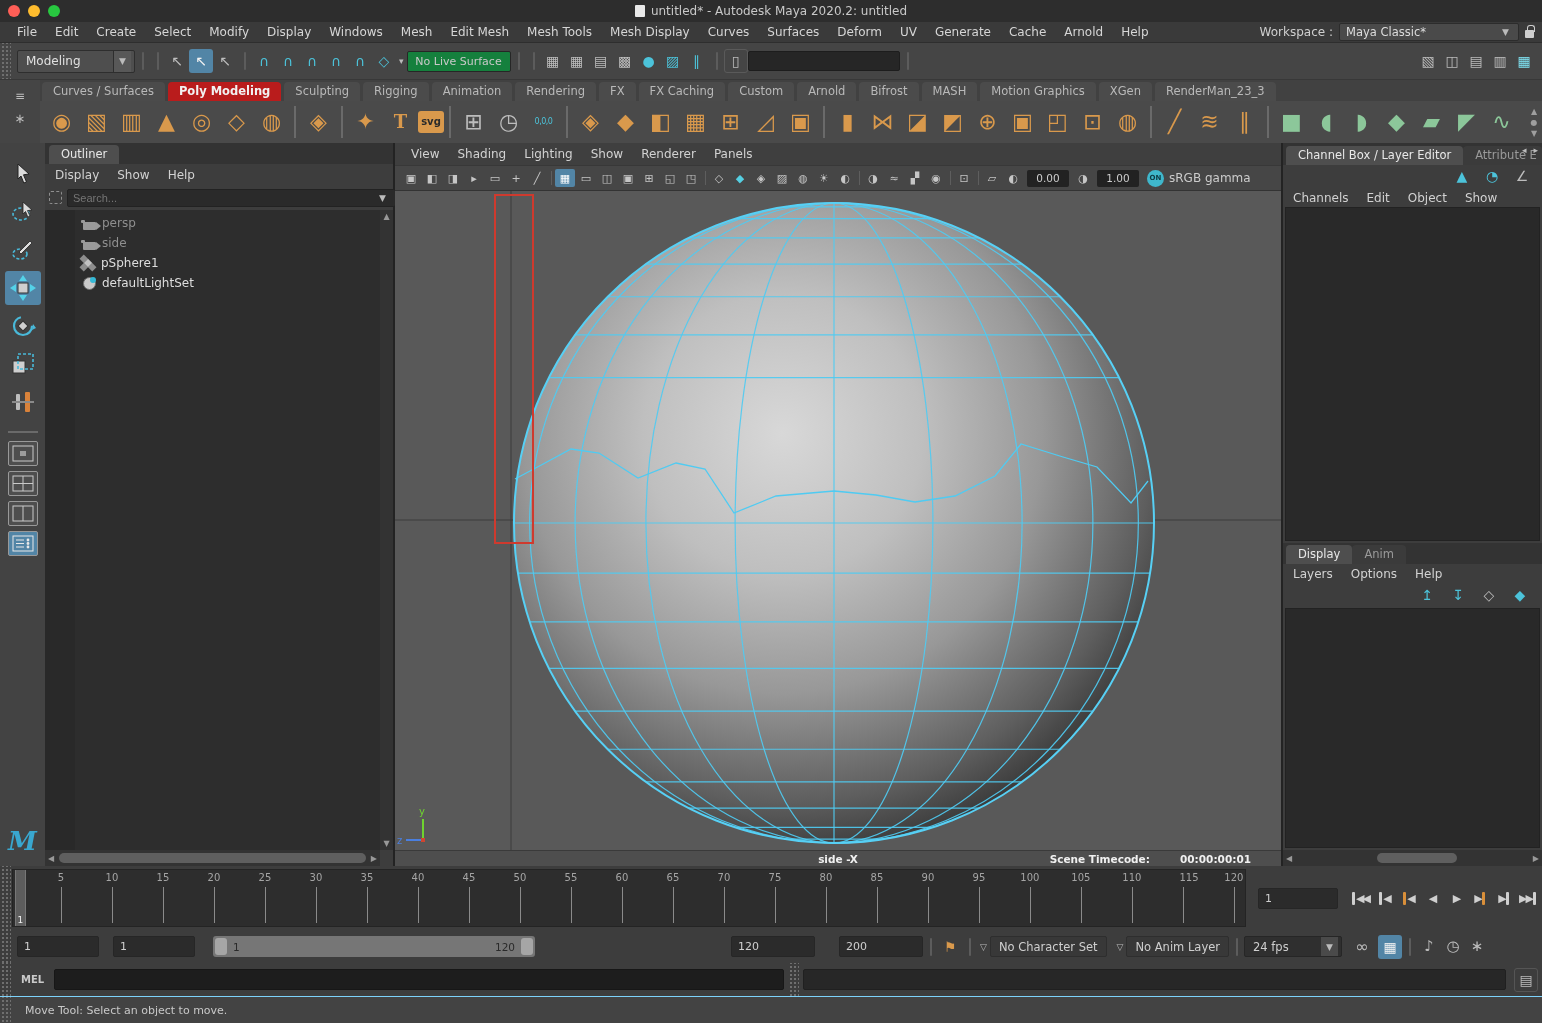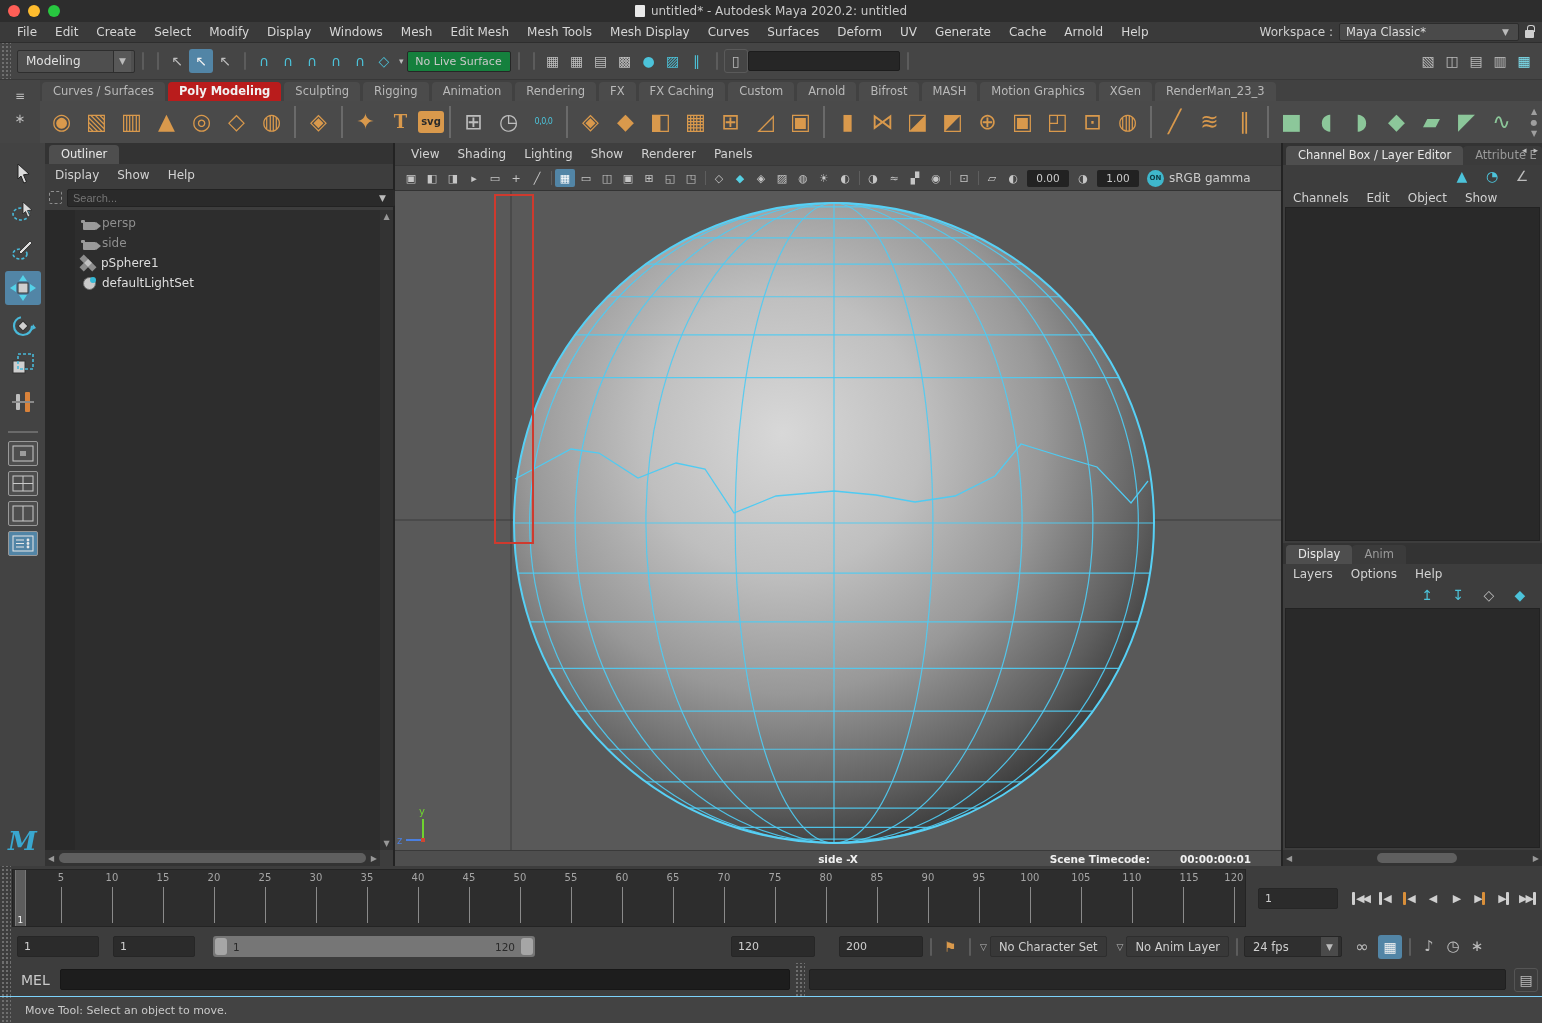--- a/index.html
+++ b/index.html
@@ -143,21 +143,21 @@
   #rs-track{width:322px;height:21px;background:#767676;border-radius:3px;display:flex;align-items:center;margin-left:18px}
   .rs-handle{width:12px;height:17px;background:#a6a6a6;border-radius:3px;margin:0 2px}
   #rs-track .rl{font-size:10.5px;color:#2a2a2a;margin:0 4px}
   #rs-track .sp{flex:1}
   .ddlabel{height:21px;background:#383838;border:1px solid #2e2e2e;border-radius:2px;display:flex;align-items:center;padding:0 8px;font-size:11.5px;color:#cfcfcf}
   #fps-box{width:98px;height:21px;background:#2f2f2f;border:1px solid #262626;border-radius:2px;display:flex;align-items:center;padding-left:8px;font-size:11.5px;color:#cfcfcf}
   #fps-box .caret{margin-left:auto;background:#4a4a4a;align-self:stretch;display:flex;align-items:center;padding:0 5px}
 
   
   #cmdrow{position:absolute;top:963px;left:0;right:0;height:33px;background:#3d3d3d;display:flex;align-items:center}
-  #mel-label{font-size:14px;font-weight:normal;color:#c9c9c9;margin:0 10px 0 10px}
+  #mel-label{font-size:10px;font-weight:bold;color:#c9c9c9;margin:0 10px 0 10px}
   #mel-input{width:730px;height:21px;background:#1d1d1d;border:1px solid #171717;border-radius:2px;color:#ddd;font-family:"DejaVu Sans Mono",monospace;font-size:11px;padding:0 6px}
   #mel-result{height:21px;background:#272727;border:1px solid #202020;border-radius:2px;flex:1;margin-right:8px}
   #helprow{position:absolute;top:996px;left:0;right:0;height:27px;background:#434343;display:flex;align-items:center;border-top:1px solid #7dd3fc}
   #help-text{font-size:11px;color:#c8c8c8;margin-left:14px}
 </style>
 </head>
 <body>
 
 <div id="app">
 

